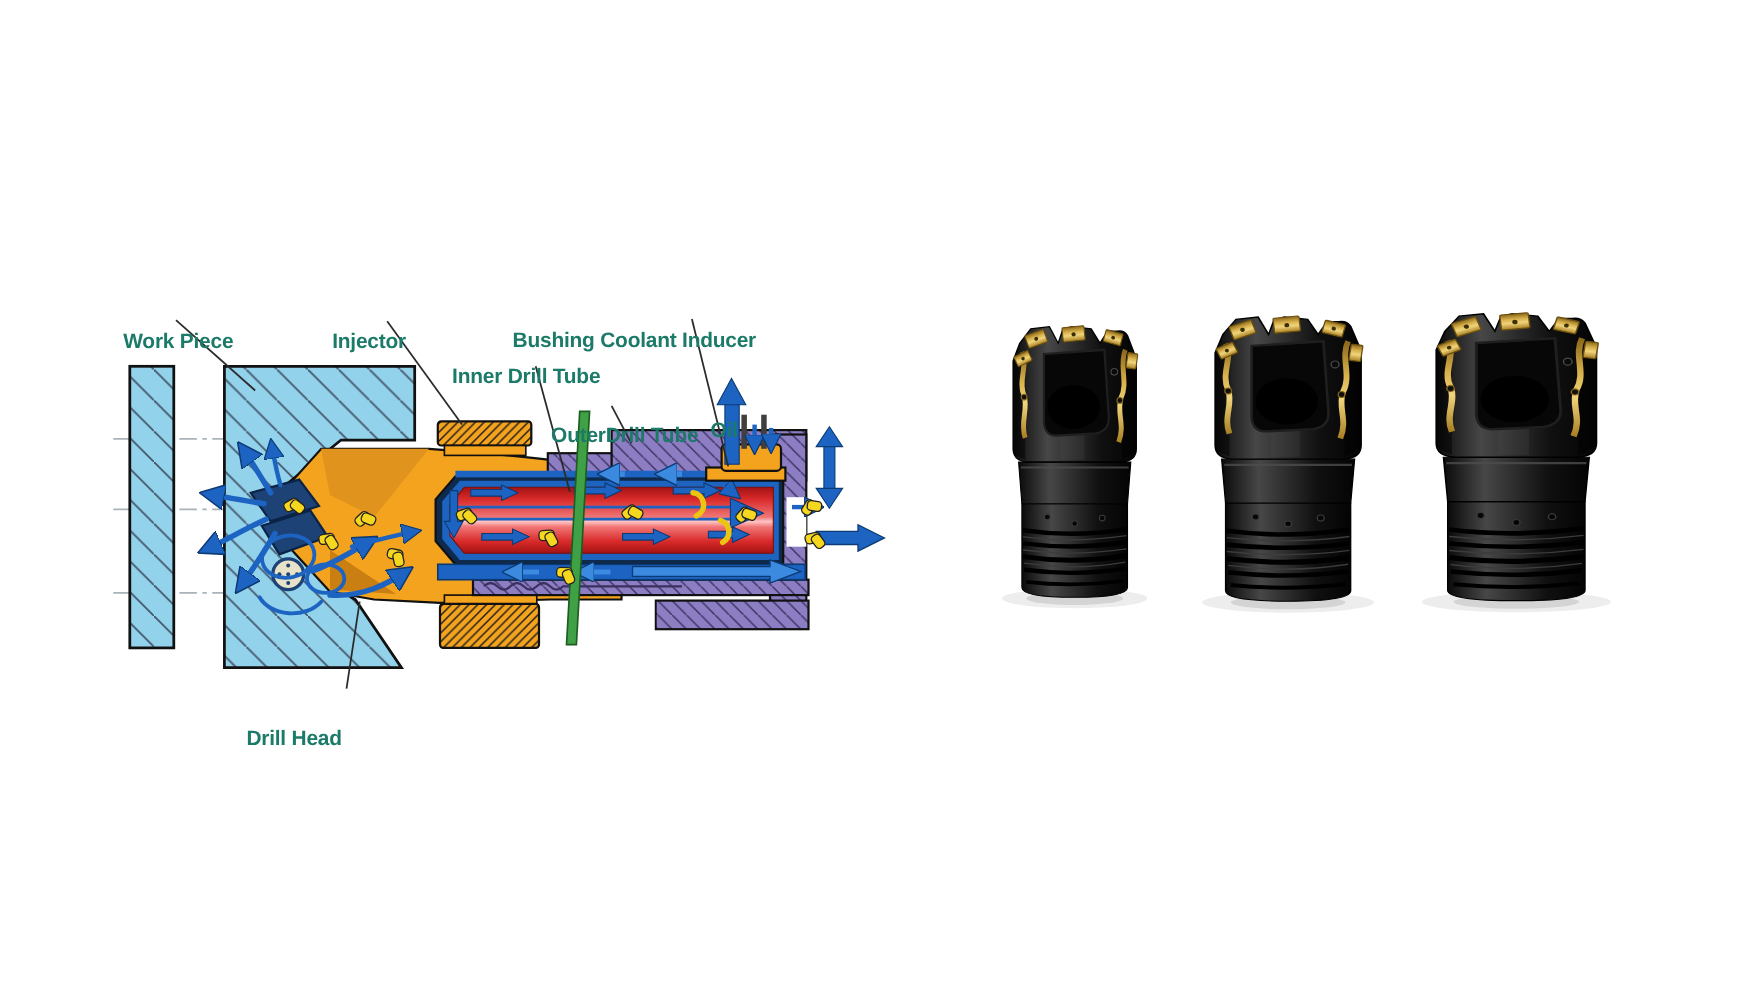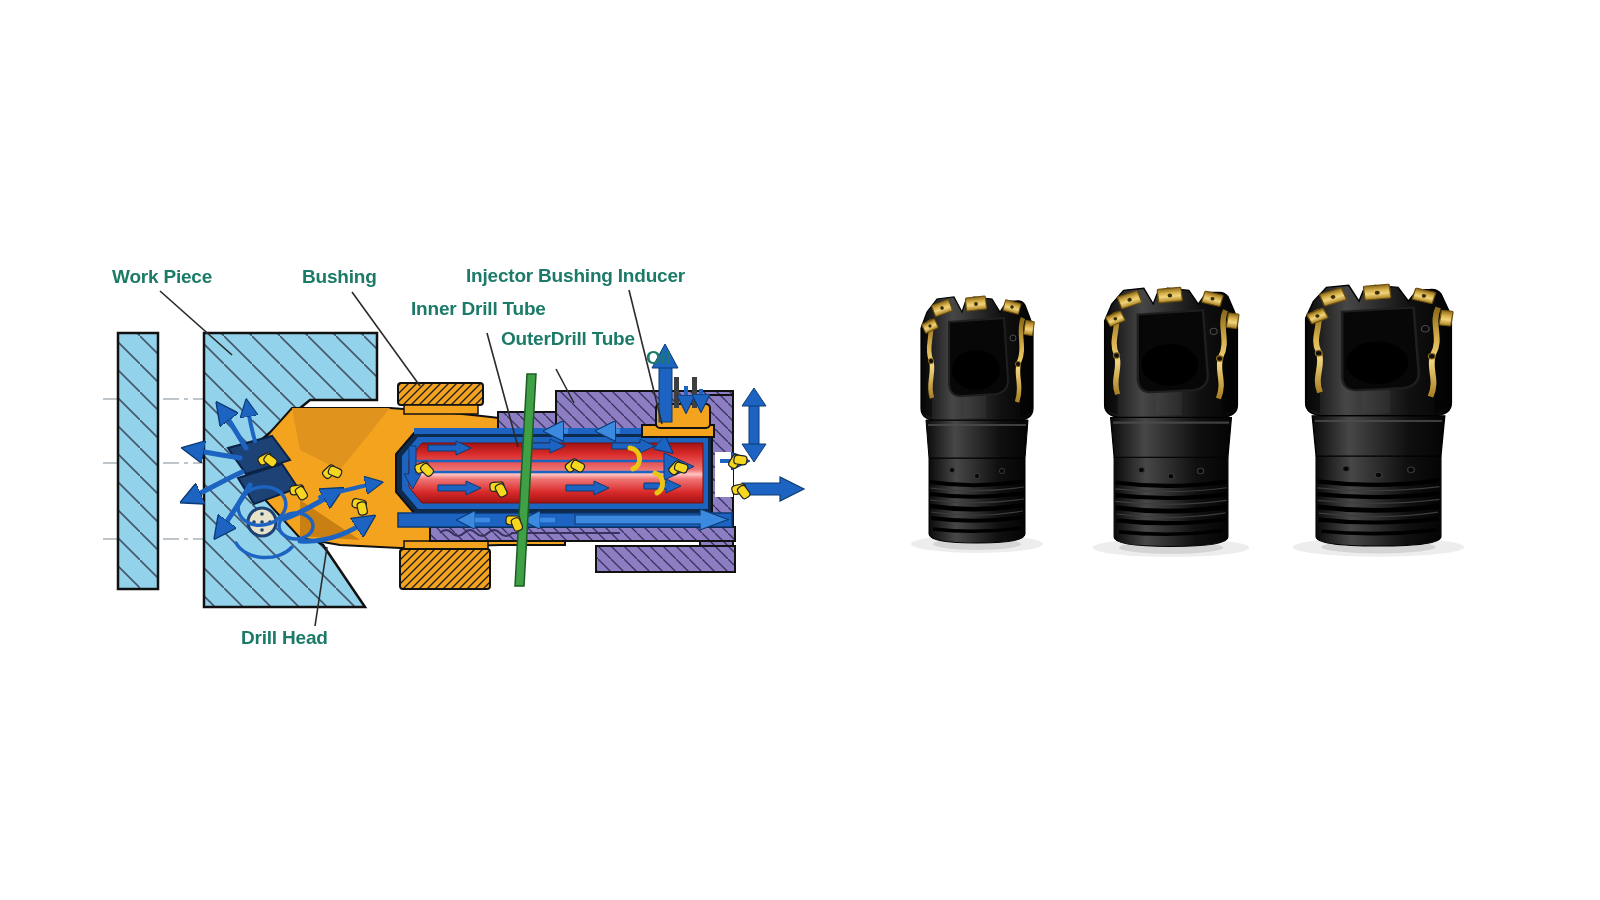--- a/index.html
+++ b/index.html
@@ -1,20 +1,20 @@
 <!DOCTYPE html>
 <html><head>
 <meta charset="utf-8">
 <style>
   html,body{margin:0;padding:0;background:#ffffff;}
   .stage{position:relative;width:1600px;height:900px;background:#ffffff;overflow:hidden;
          font-family:"Liberation Sans",sans-serif;}
   .stage svg{position:absolute;left:0;top:0;}
   .lbl{position:absolute;font:700 19px "Liberation Sans",sans-serif;color:#1c7a69;
-       white-space:nowrap;letter-spacing:-0.2px;}
+       white-space:nowrap;letter-spacing:-0.2px;margin-top:34px;}
 </style>
 </head>
 <body>
 
 <div class="stage">
 
 <svg width="1600" height="900" viewBox="0 0 1600 900">
   <defs>
     <pattern id="pWork" width="28" height="28" patternUnits="userSpaceOnUse">
       <rect width="28" height="28" fill="#92d2ea"></rect>
@@ -251,20 +251,20 @@
     <g>
           <use href="#dhead" transform="translate(1094,283) scale(1.185,1.05)"></use>
         </g>
     <g>
           <use href="#dhead" transform="translate(1294,280) scale(1.3,1.06)"></use>
         </g>
   </g>
 </svg>
 
 <div class="lbl" style="left:112px;top:266px">Work Piece</div>
-<div class="lbl" style="left:302px;top:266px">Bushing</div>
-<div class="lbl" style="left:466px;top:265px">Injector Bushing Inducer</div>
+<div class="lbl" style="left:302px;top:266px">Injector</div>
+<div class="lbl" style="left:466px;top:265px">Bushing Coolant Inducer</div>
 <div class="lbl" style="left:411px;top:298px">Inner Drill Tube</div>
-<div class="lbl" style="left:501px;top:328px">OuterDrill Tube</div>
+<div class="lbl" style="left:501px;top:352px">OuterDrill Tube</div>
 <div class="lbl" style="left:646px;top:347px">Oil</div>
-<div class="lbl" style="left:241px;top:627px">Drill Head</div>
+<div class="lbl" style="left:224px;top:627px">Drill Head</div>
 
 </div>
 
 </body></html>

